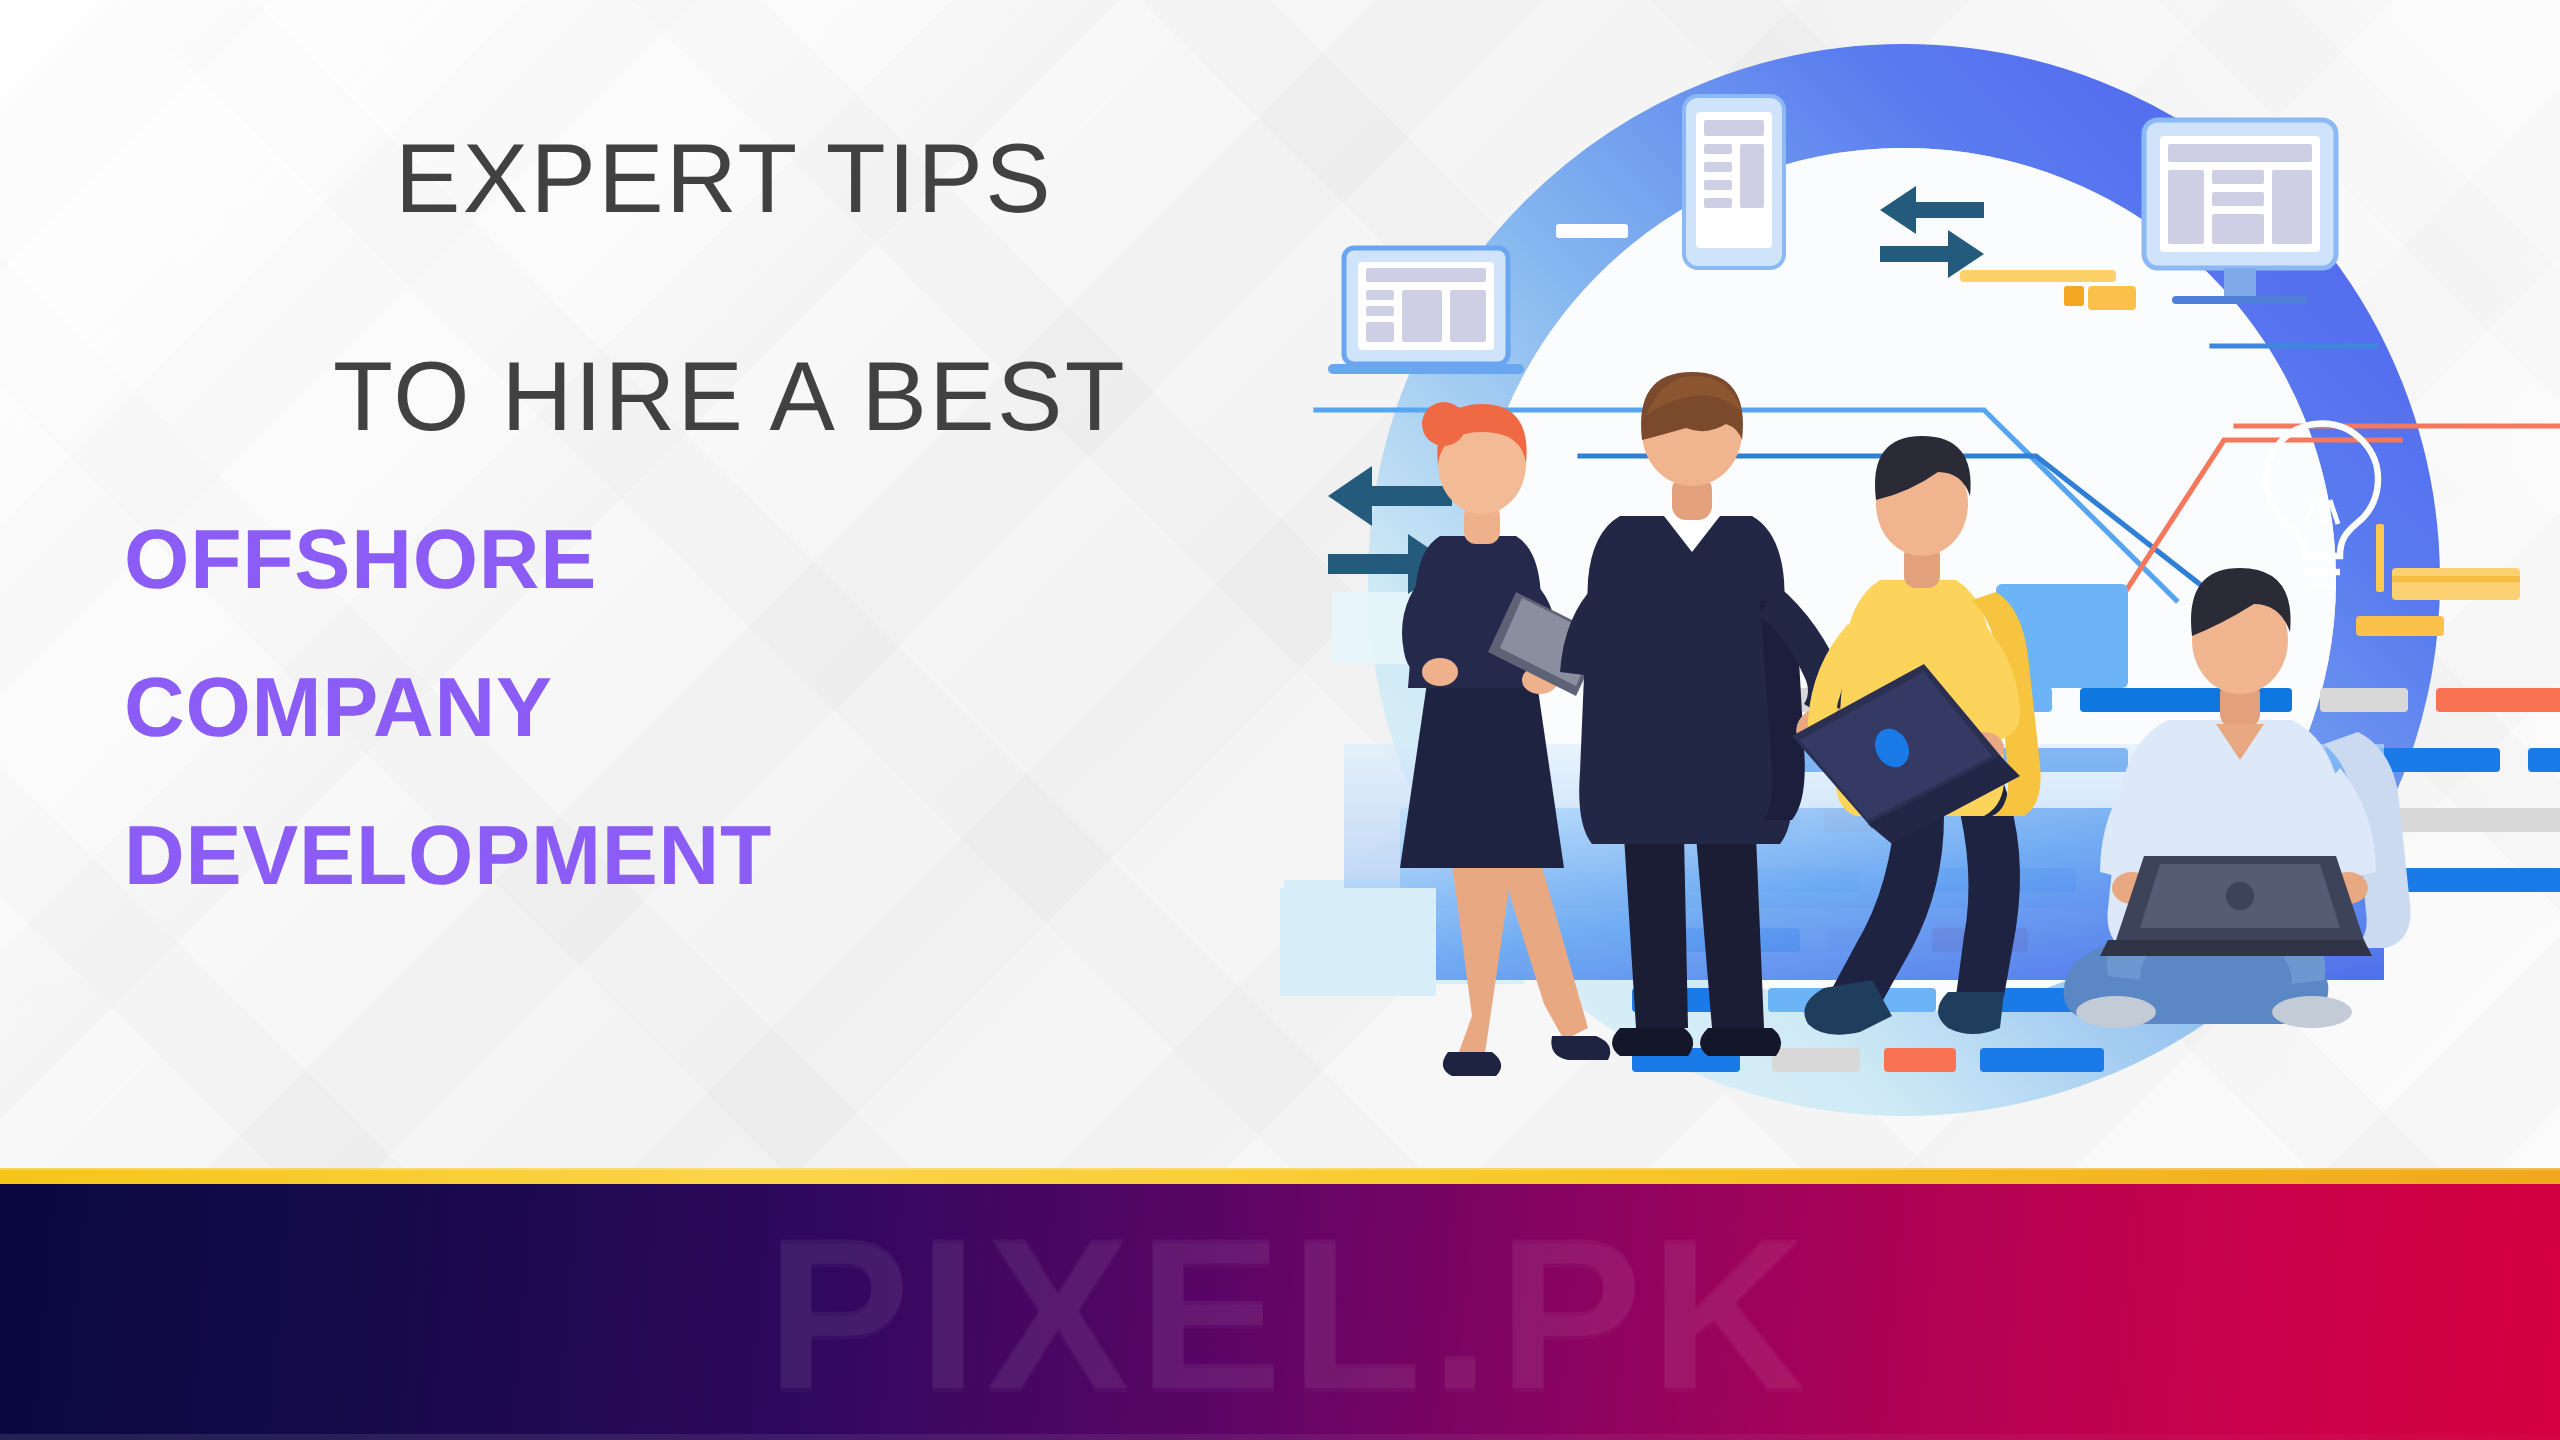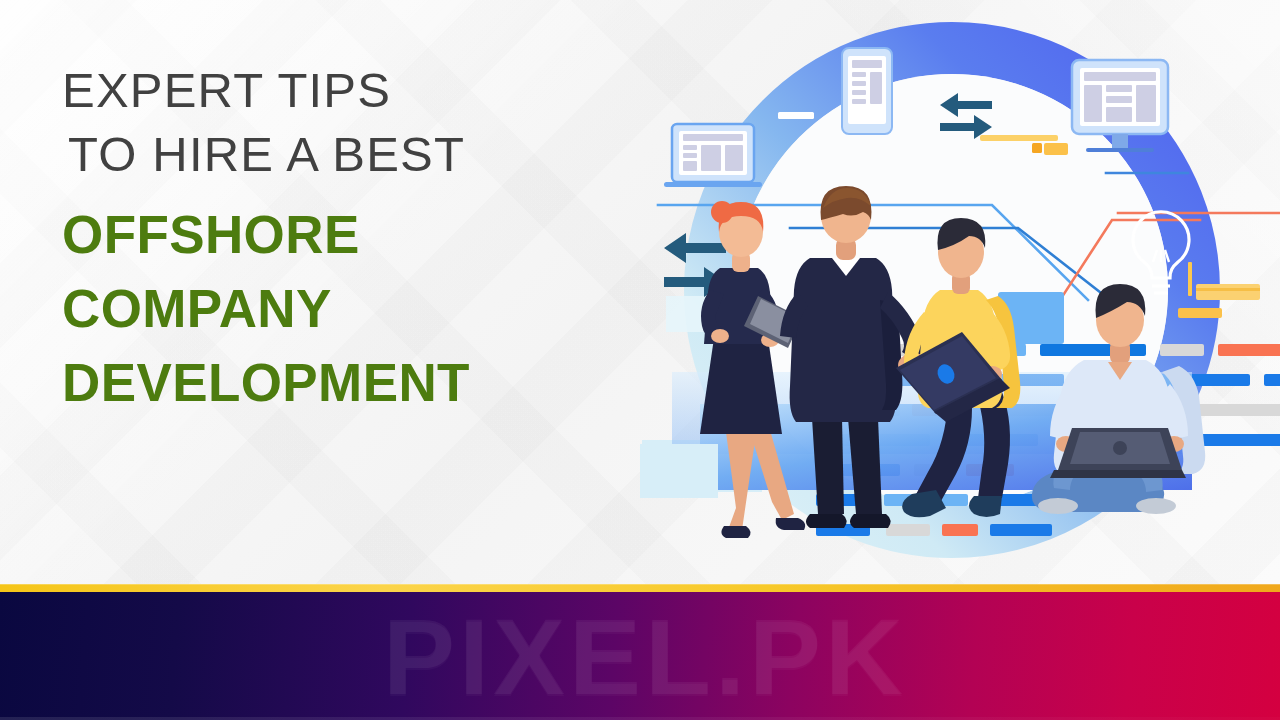--- a/index.html
+++ b/index.html
@@ -50,28 +50,29 @@
     position:absolute; left:62px; top:58px; width:600px;
     z-index:6;
   }
   .hl-line-light {
     color:#414141;
     font-size:49px;
     line-height:64px;
     font-weight:400;
     letter-spacing:1.2px;
     white-space:nowrap;
-  }
-  .hl-line-light.l2 { padding-left:6px; }
+    text-align:center;
+  }
+  .hl-line-light.l2 { padding-left:6px;margin-top:45px; }
   .hl-blue {
     margin-top:12px;
   }
   .hl-line-bold {
-    color:#4d7c0f;
-    font-size:53px;
+    color:#8b5cf6;
+    font-size:42px;
     line-height:74px;
     font-weight:700;
     letter-spacing:0.4px;
     white-space:nowrap;
   }
 
   
   .illus {
     position:absolute; left:640px; top:0; width:640px; height:584px;
     z-index:4;

